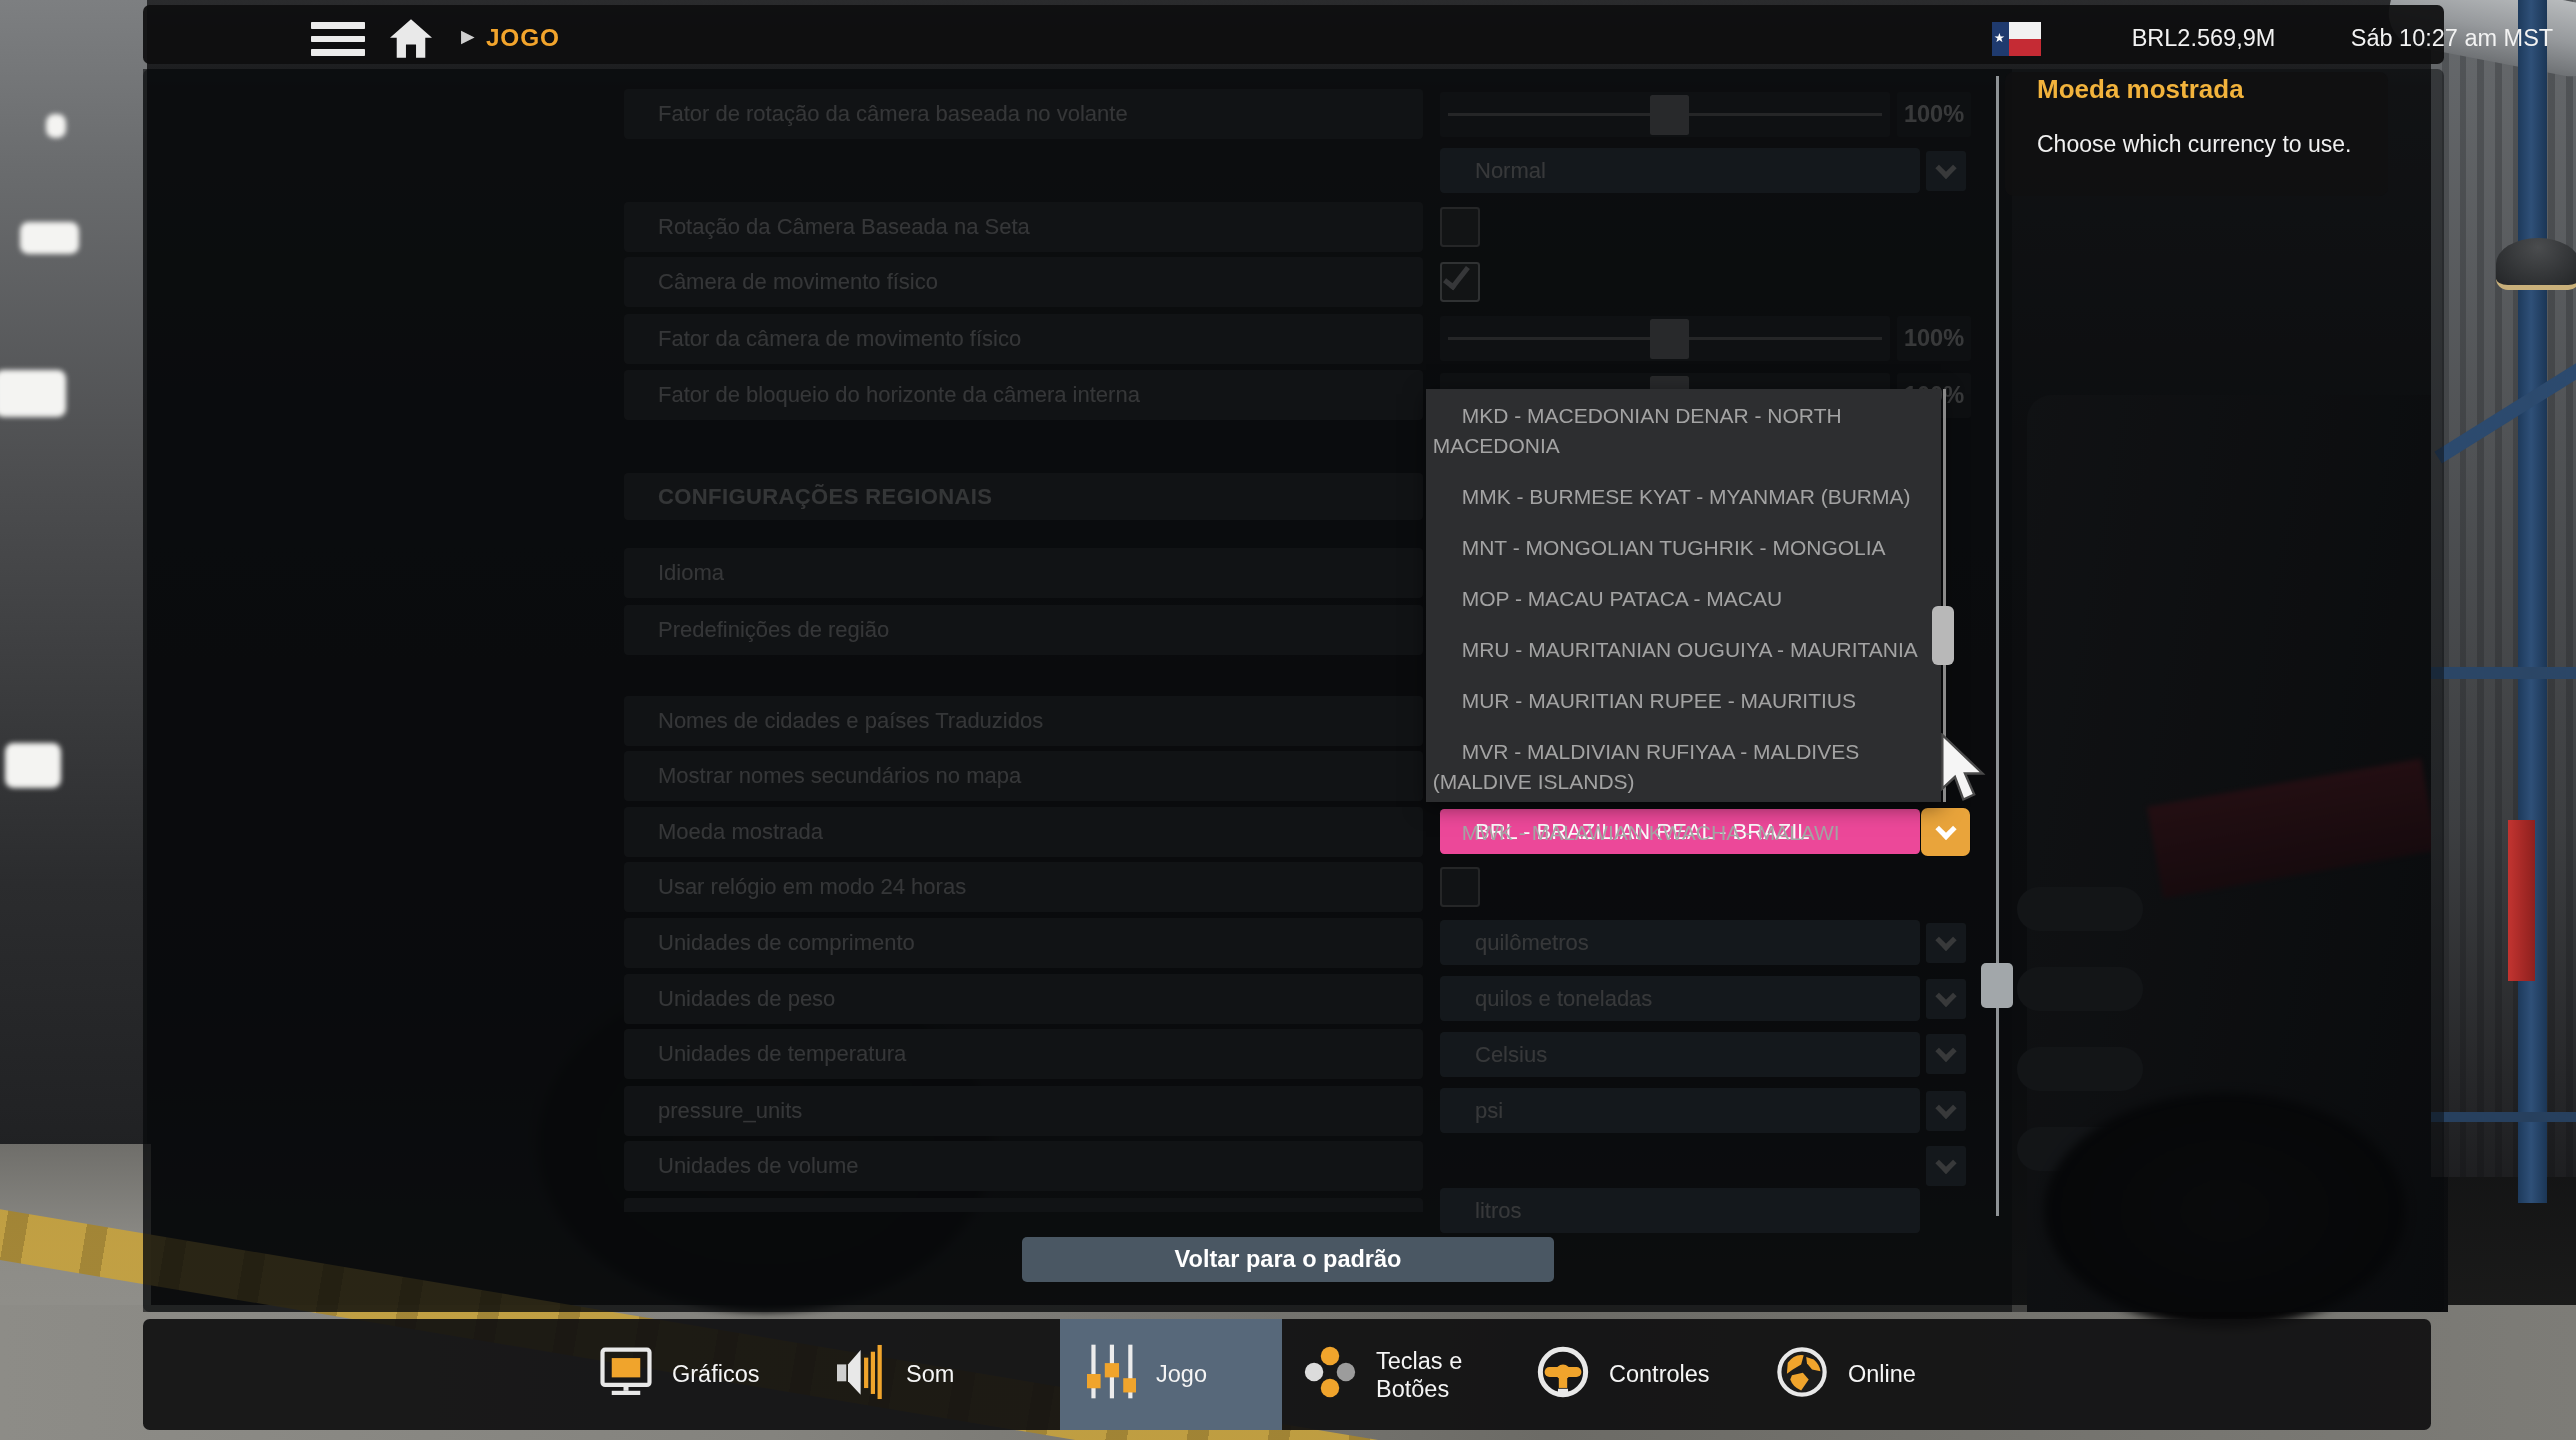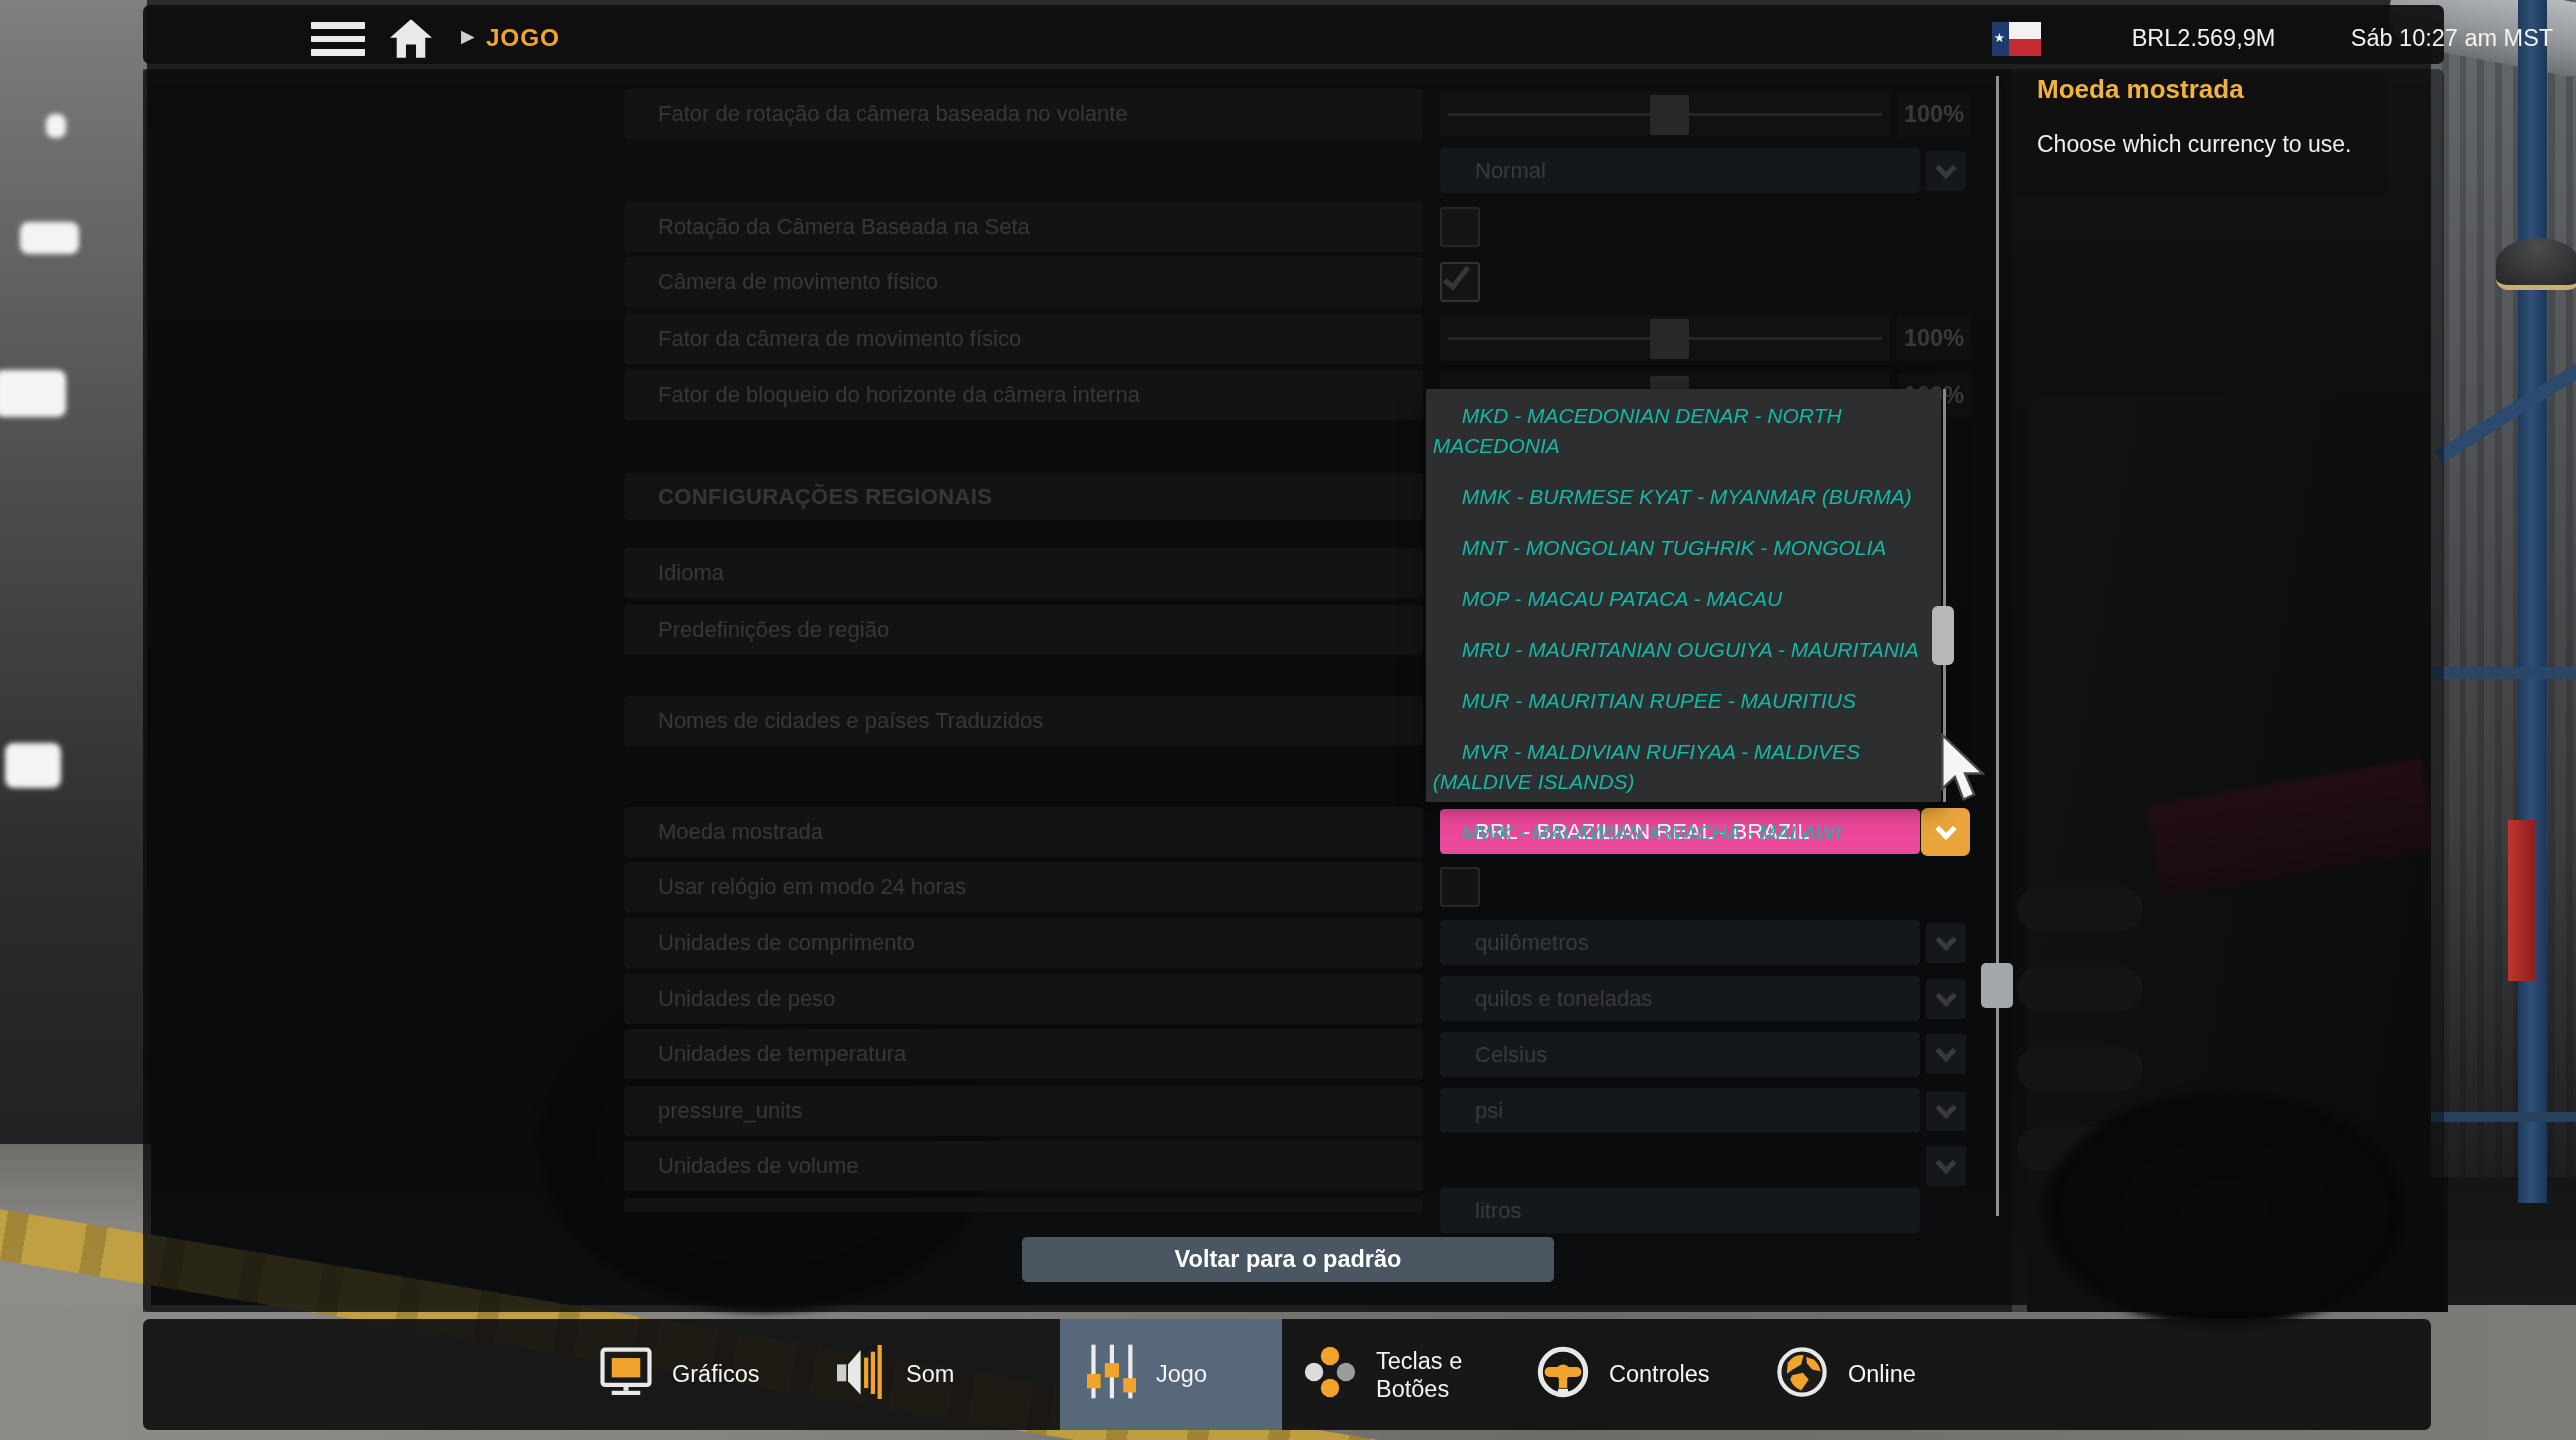--- a/index.html
+++ b/index.html
@@ -64,21 +64,21 @@
   .sel.open{background:#ec4899;}
   .selchev{position:absolute;left:1926px;width:40px;height:40px;background:#47545F;border-radius:3.4px;cursor:pointer;}
   .selchev .chev,.ddbtn .chev{position:absolute;left:50%;top:50%;width:15px;height:15px;border-right:5px solid #fff;border-bottom:5px solid #fff;transform:translate(-50%,-68%) rotate(45deg);}
   .ddbtn{position:absolute;left:1921px;width:49px;height:48px;background:#E9A43B;border-radius:6.7px;cursor:pointer;box-shadow:0 0 0 0.8px rgba(0,0,0,.3);}
   .cbx{position:absolute;left:1440px;width:40px;height:40px;background:rgba(58,60,62,.95);border:2.5px solid #9b9b9b;border-radius:3.4px;cursor:pointer;}
   .cbx.on{border-color:#d8d8d8;}
   .cbx .ck{position:absolute;left:7.6px;top:-1.7px;width:12.6px;height:27px;border-right:5px solid #f5f5f5;border-bottom:5px solid #f5f5f5;transform:rotate(38deg);}
 
   
   .dd-panel{position:absolute;left:1426px;top:389px;width:515px;height:413px;background:#2d2e30;z-index:7;padding:11.8px 22px 0 6.7px;box-shadow:0 5px 20px rgba(0,0,0,.5);}
-  .dd-item{color:#14b8a6;font-size:21px;line-height:30px;margin-bottom:21px;text-indent:29px;white-space:nowrap;cursor:pointer;font-style:italic;}
+  .dd-item{color:#a3a3a3;font-size:21px;line-height:30px;margin-bottom:21px;text-indent:29px;white-space:nowrap;cursor:pointer;}
   .dd-wrap{white-space:normal;width:437px;}
   .dd-clip{overflow:hidden;max-width:486px;}
   .dd-sb-track{position:absolute;left:1943px;top:389px;width:2.5px;height:413px;background:#8a8a8a;z-index:8;cursor:pointer;}
   .dd-sb-thumb{position:absolute;left:1932px;top:606px;width:22px;height:59px;background:#b8b8b8;border-radius:5.9px;z-index:8;cursor:pointer;}
 
   
   .sb-track{position:absolute;left:1996px;top:76px;width:2.5px;height:1140px;background:#8f9396;z-index:4;cursor:pointer;}
   .sb-thumb{position:absolute;left:1981px;top:963px;width:32px;height:45px;background:#a2a7aa;border-radius:5px;z-index:5;cursor:pointer;}
 
   
@@ -207,20 +207,23 @@
 
   <div class="lbox" style="top:548px">
       <span>Idioma</span>
     </div>
   <div class="lbox" style="top:605px">
       <span>Predefinições de região</span>
     </div>
   <div class="lbox" style="top:696px">
       <span>Nomes de cidades e países Traduzidos</span>
     </div>
+  <div class="lbox" style="top:751px">
+      <span>Mostrar nomes secundários no mapa</span>
+    </div>
 
   <div class="lbox" style="top:807px">
       <span>Moeda mostrada</span>
     </div>
   <div class="sel open" style="top:809px;z-index:6">
       <span>BRL - BRAZILIAN REAL - BRAZIL</span>
     </div>
   <div class="ddbtn" style="top:808px;z-index:6">
       <span class="chev"></span>
     </div>

